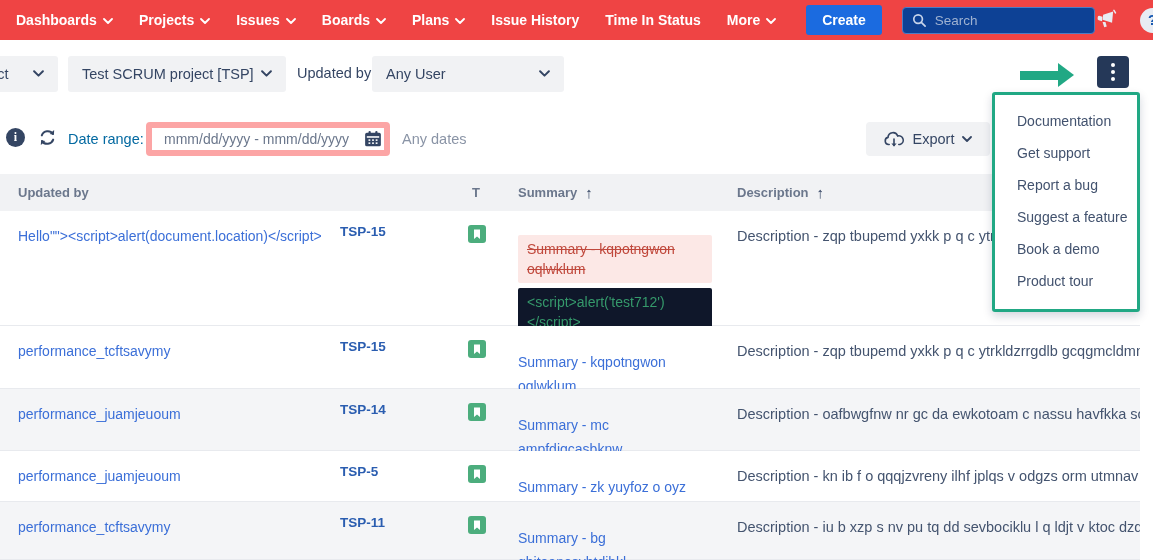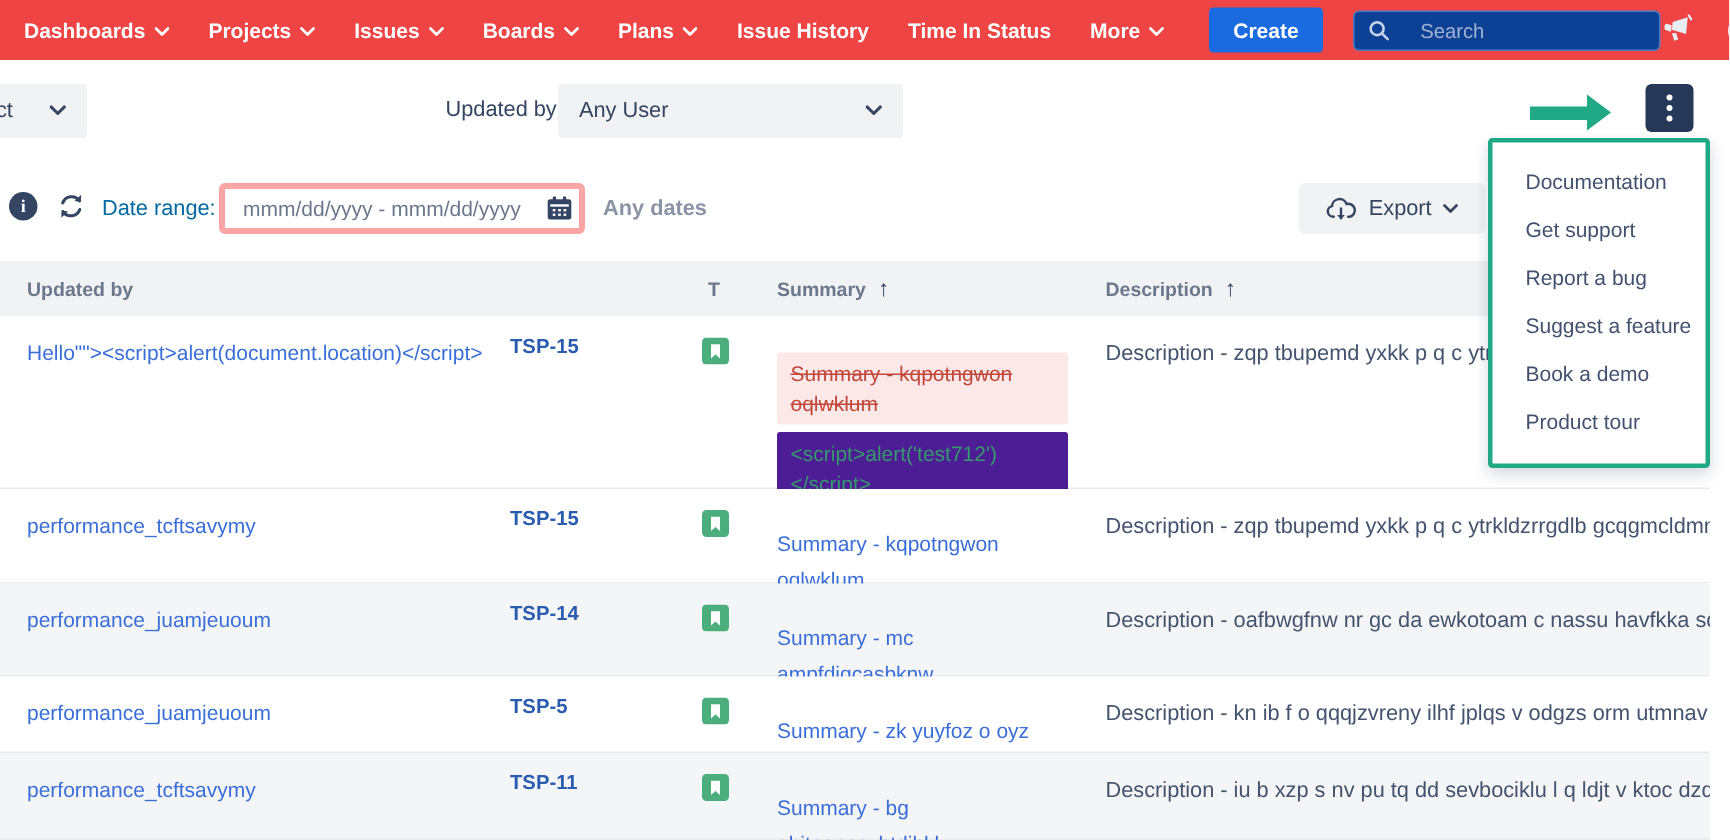--- a/index.html
+++ b/index.html
@@ -19,21 +19,21 @@
     display:inline-flex; align-items:center; gap:6px; color:#fff;
     font-size:14px; font-weight:600; margin-right:26px; cursor:pointer; white-space:nowrap;
   }
   .nav-item svg { margin-top:2px; }
   .create-btn {
     background:#1B6BE0; color:#fff; border:none; border-radius:3px;
     font-family:inherit; font-size:14px; font-weight:700; padding:7px 16px;
     margin:0 20px 0 4px; cursor:pointer;
   }
   .searchbox {
-    display:flex; align-items:center; gap:20px; width:205px; height:27px;
+    display:flex; align-items:center; gap:8px; width:205px; height:27px;
     background:#0D4195; border:1px solid #4C7DC4; border-radius:4px; padding:0 9px;
   }
   .searchbox input {
     background:transparent; border:none; outline:none; color:#dbe4f3;
     font-family:inherit; font-size:13.5px; width:150px;
   }
   .searchbox input::placeholder { color:#9FB2D1; }
   .nav-icons { margin-left:auto; display:flex; align-items:center; gap:23px; }
   .nav-icon-btn { display:flex; align-items:center; justify-content:center; cursor:pointer; background:none; border:none; }
   .circle-icon {
@@ -77,26 +77,26 @@
   .toolbar { position:absolute; top:120px; left:0; width:1153px; height:38px; }
   .icon-abs { position:absolute; background:none; border:none; cursor:pointer; }
   .info-circle {
     width:19px; height:19px; border-radius:50%; background:#344563; color:#fff;
     font-size:12px; font-weight:700; font-family:"Liberation Serif",serif;
     display:flex; align-items:center; justify-content:center;
   }
   .daterange-label { position:absolute; left:68px; top:11px; font-size:14.5px; color:#0369a1; }
   .daterange-input-wrap { position:absolute; left:146px; top:2px; width:244px; height:34px; }
   .daterange-input {
-    width:100%; height:100%; border:4px solid #fca5a5; border-radius:4px;
+    width:100%; height:100%; border:6px solid #fca5a5; border-radius:4px;
     font-family:inherit; font-size:14px; color:#344563; padding:0 34px 0 12px; outline:none;
   }
   .daterange-input::placeholder { color:#6B778C; }
   .cal-btn { position:absolute; right:8px; top:8px; background:none; border:none; cursor:pointer; }
-  .date-hint { position:absolute; left:402px; top:11px; font-size:14.5px; color:#8A94A6;font-weight:bold; }
+  .date-hint { position:absolute; left:402px; top:11px; font-size:14.5px; color:#8A94A6; }
   .export-btn {
     position:absolute; left:866px; top:2px; width:124px; height:34px;
     background:#F1F2F4; border:none; border-radius:4px; cursor:pointer;
     display:flex; align-items:center; justify-content:center; gap:8px;
     font-family:inherit; font-size:14.5px; color:#344563;
   }
 
   
   .tbl { position:absolute; top:174px; left:0; width:1140px; }
   .thead {
@@ -112,21 +112,21 @@
   .c-key  { left:340px; width:110px; padding-top:11px; }
   .c-type { left:468px; width:30px;  padding-top:14px; }
   .c-sum  { left:518px; width:194px; padding-top:24px; }
   .c-desc { left:737px; width:403px; padding-top:16px; overflow:hidden; }
   .link { color:#3B6FD8; font-size:14px; text-decoration:none; cursor:pointer; white-space:nowrap; }
   .key-link { color:#2A5DB0; font-size:13.5px; font-weight:700; text-decoration:none; cursor:pointer; }
   .sum-link { color:#3B6FD8; font-size:14px; line-height:24px; text-decoration:none; cursor:pointer; display:block; }
   .desc-text { color:#44546F; font-size:14.5px; white-space:nowrap; }
   .diff-block { font-size:14px; line-height:20px; padding:4px 9px; border-radius:2px; }
   .diff-removed { background:#FCE8E6; color:#C0483C; text-decoration:line-through; margin-bottom:5px; }
-  .diff-added   { background:#4c1d95; color:#35996B; }
+  .diff-added   { background:#0f172a; color:#35996B; }
   .type-badge { width:18px; height:18px; display:block; }
 </style>
 </head>
 <body>
 
 <div class="screen">
 
   <header class="topnav">
     <span class="nav-item">
       <span>Dashboards</span>
@@ -197,22 +197,28 @@
     </div>
   </header>
 
   <div class="filter-row">
     <div class="select" style="left:-28px;width:86px;">
       <span>ject</span>
       <svg width="11" height="8" viewBox="0 0 10 7">
           <path d="M1 1l4 4 4-4" fill="none" stroke="#344563" stroke-width="1.8" stroke-linecap="round" stroke-linejoin="round"></path>
         </svg>
     </div>
+    <div class="select" style="left:68px;width:218px;">
+      <span>Test SCRUM project [TSP]</span>
+      <svg width="11" height="8" viewBox="0 0 10 7">
+          <path d="M1 1l4 4 4-4" fill="none" stroke="#344563" stroke-width="1.8" stroke-linecap="round" stroke-linejoin="round"></path>
+        </svg>
+    </div>
     <span class="flabel" style="left:297px;">Updated by:</span>
-    <div class="select" style="left:372px;width:230px;">
+    <div class="select" style="left:372px;width:192px;">
       <span>Any User</span>
       <svg width="11" height="8" viewBox="0 0 10 7">
           <path d="M1 1l4 4 4-4" fill="none" stroke="#344563" stroke-width="1.8" stroke-linecap="round" stroke-linejoin="round"></path>
         </svg>
     </div>
 
     <button class="kebab-btn">
       <i></i>
         <i></i>
         <i></i>

